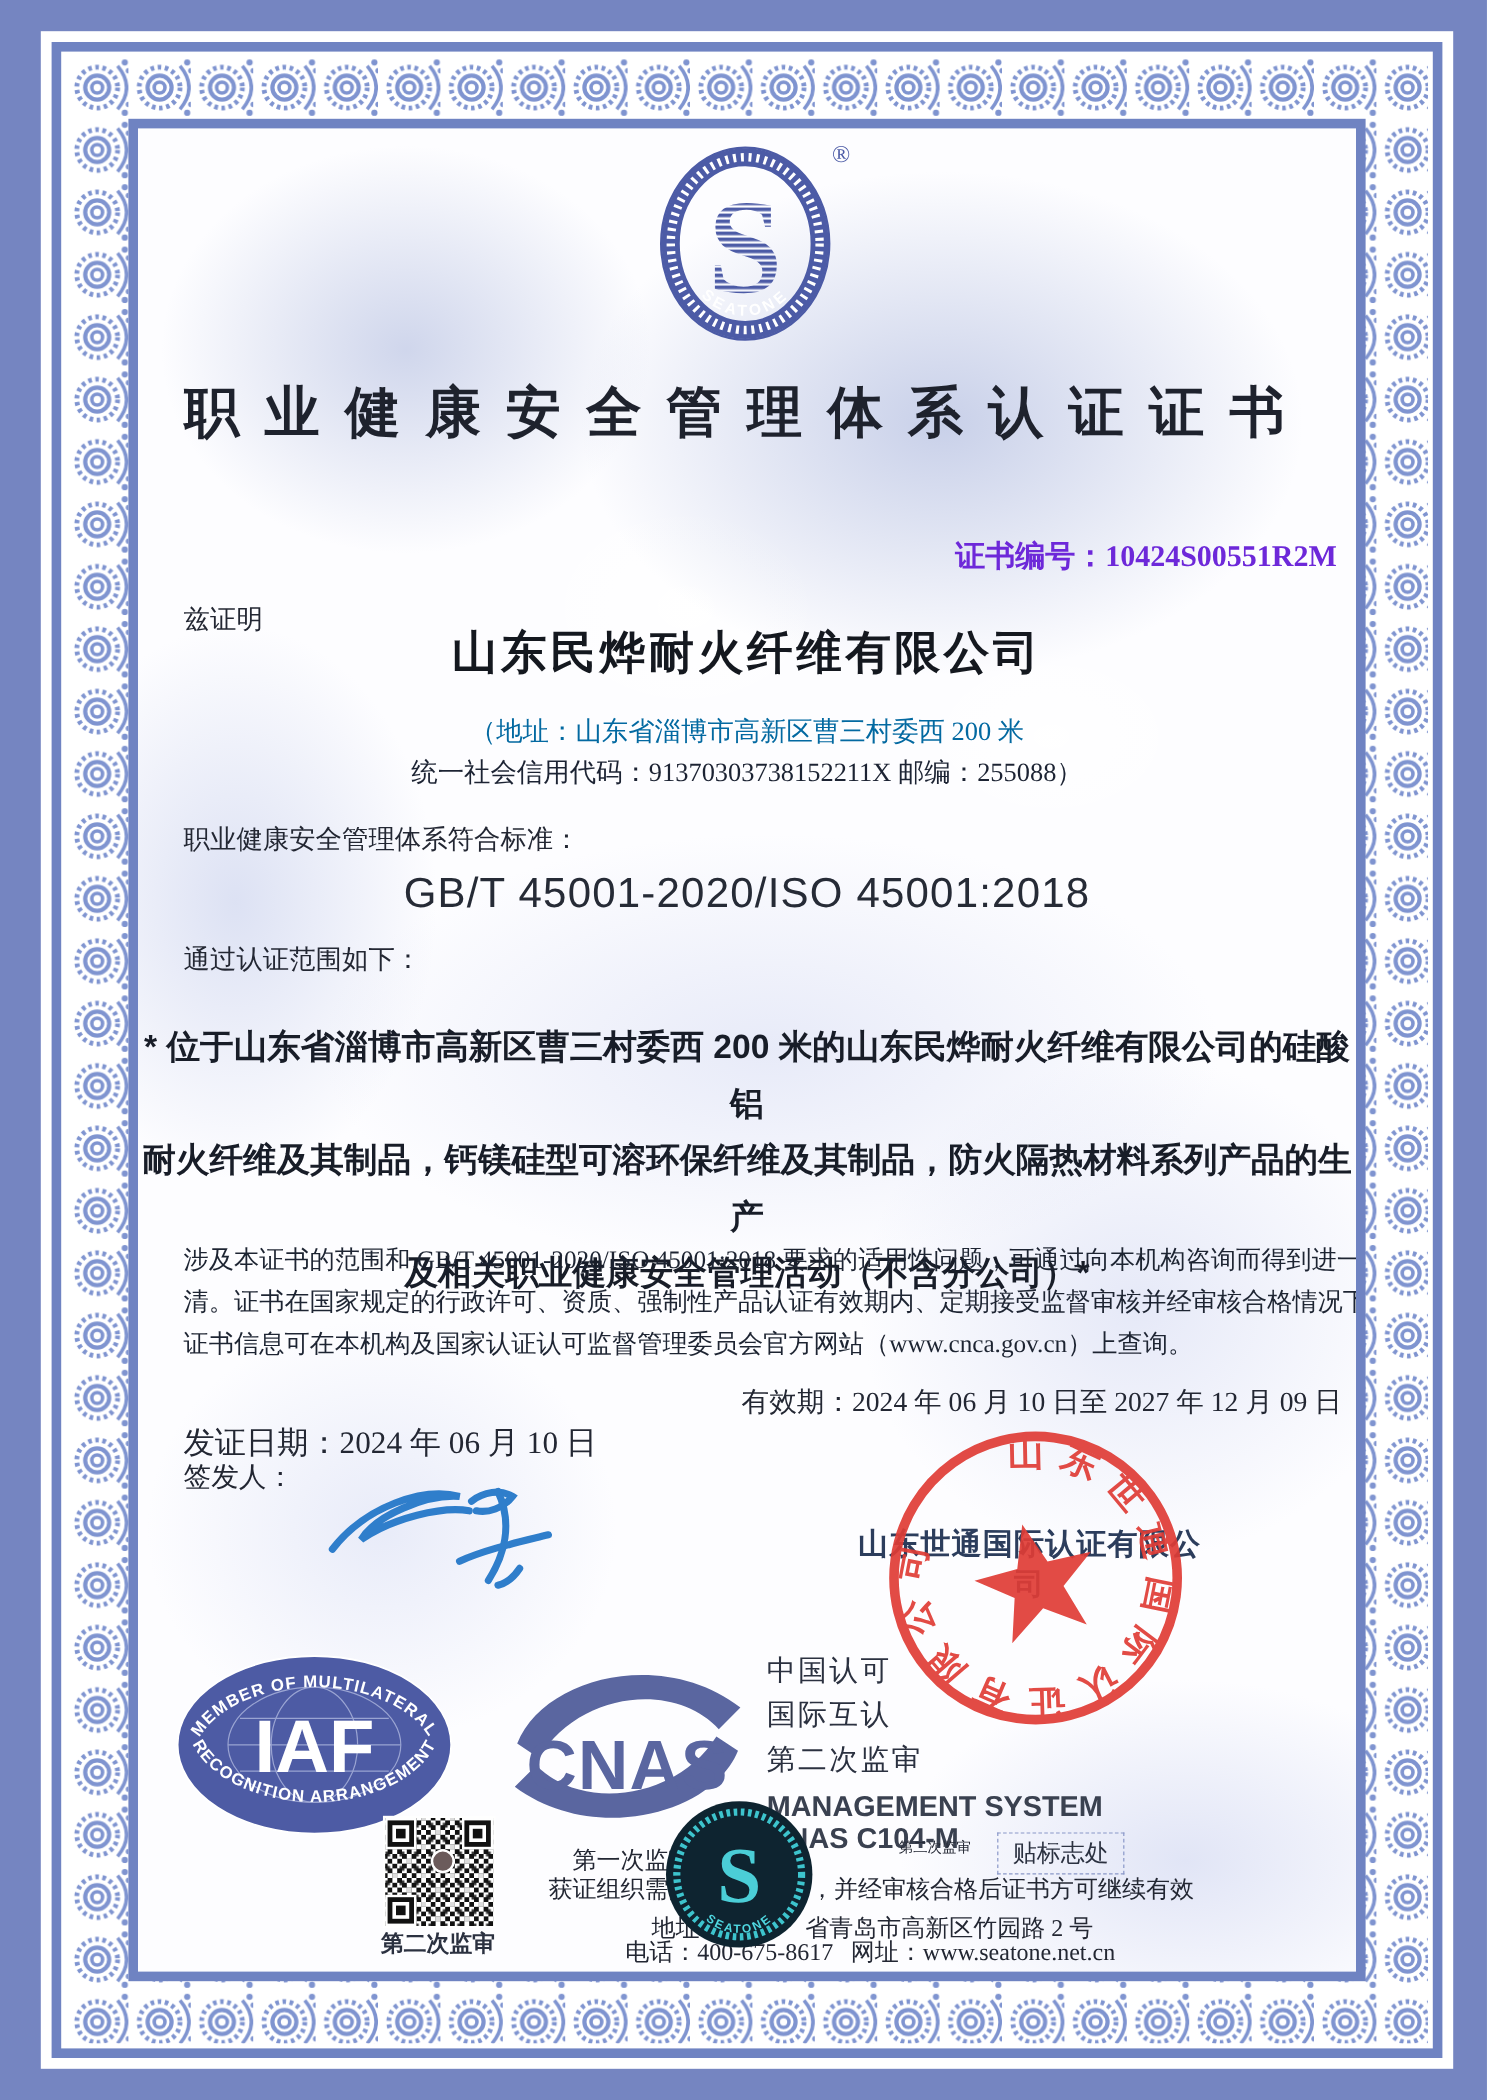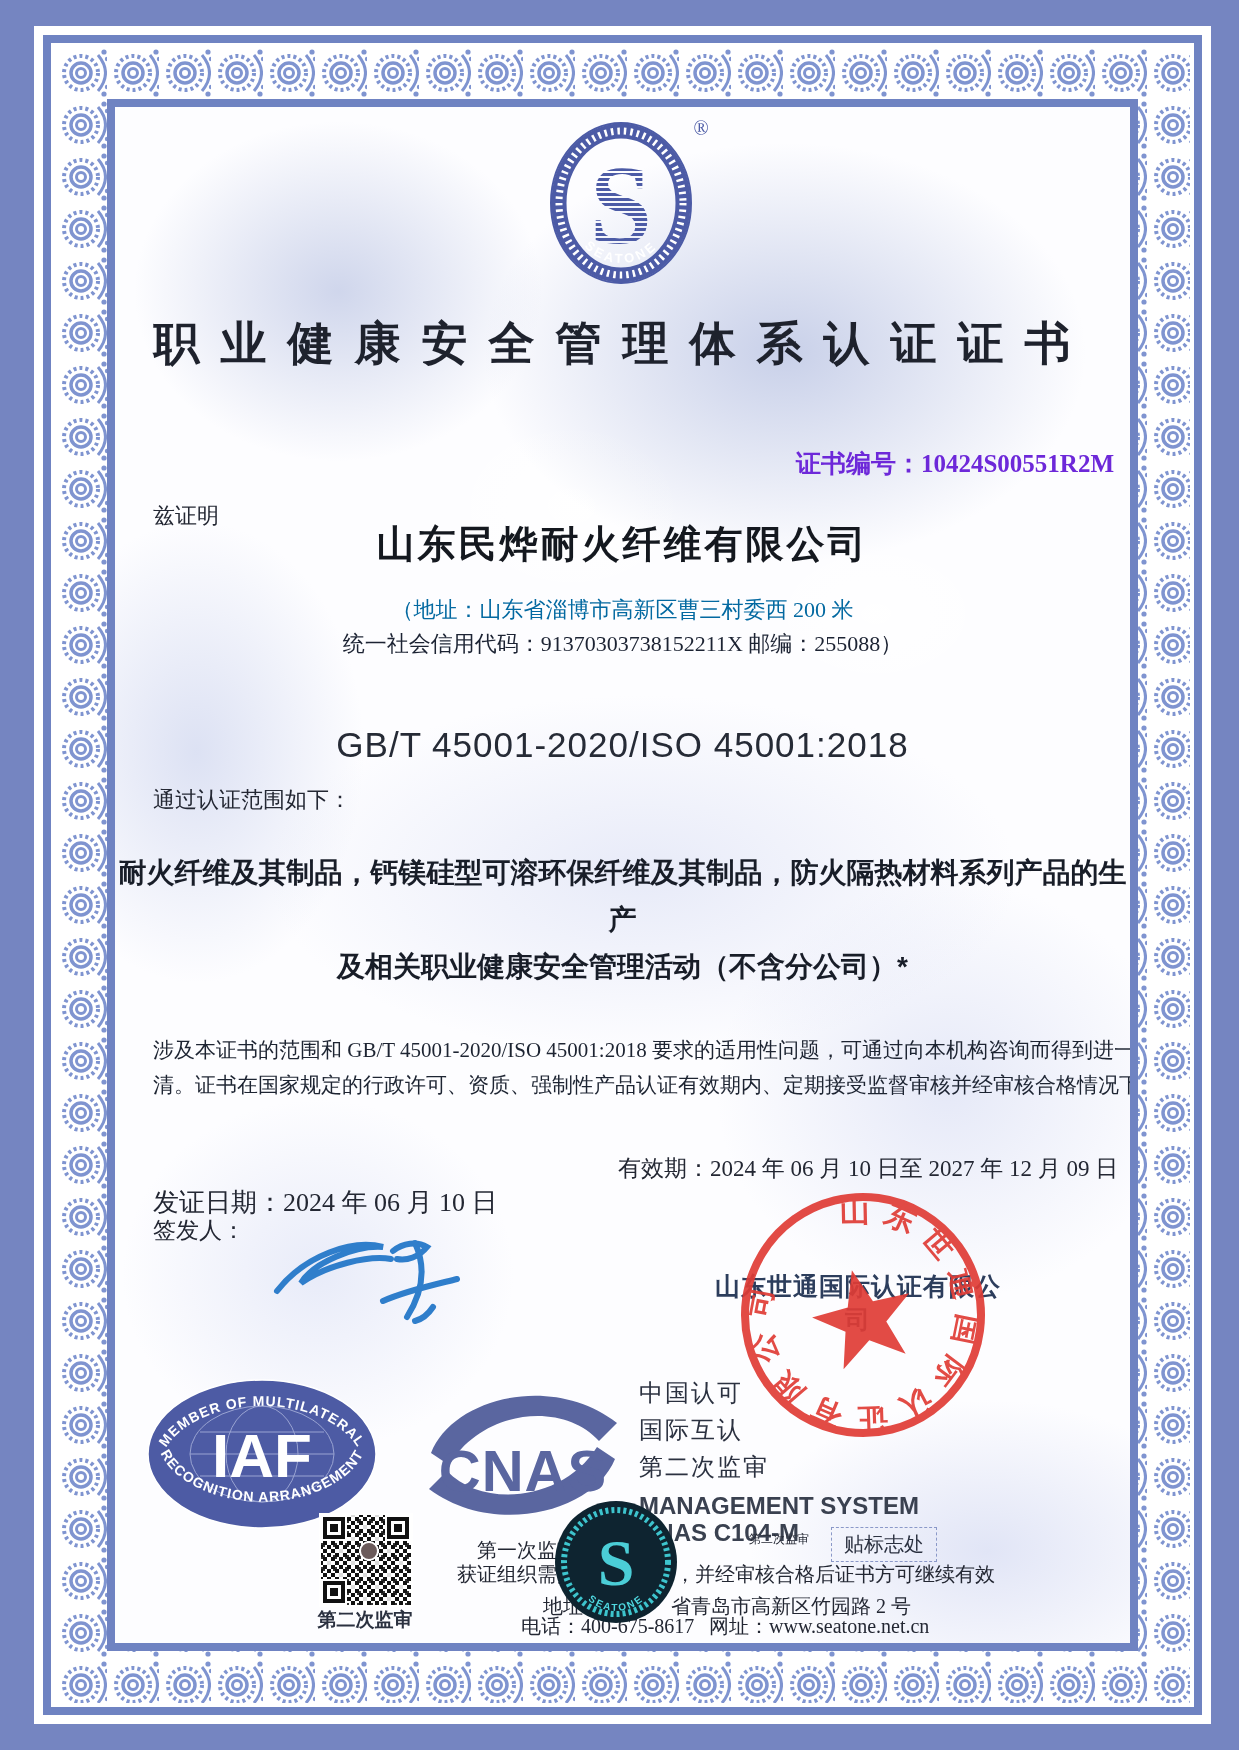--- a/index.html
+++ b/index.html
@@ -113,31 +113,34 @@
           </text>
           <text x="168" y="22" text-anchor="middle" font-size="20" fill="#4c5ba6">®</text>
         </svg>
 
         <div class="abs title hei">职业健康安全管理体系认证证书</div>
         <div class="abs certno">证书编号：10424S00551R2M</div>
         <div class="abs stmt">兹证明</div>
         <div class="abs company hei">山东民烨耐火纤维有限公司</div>
         <div class="abs addr1">（地址：山东省淄博市高新区曹三村委西 200 米</div>
         <div class="abs addr2">统一社会信用代码：91370303738152211X 邮编：255088）</div>
+        <div class="abs stdlabel">职业健康安全管理体系符合标准：</div>
         <div class="abs standard hei">GB/T 45001-2020/ISO 45001:2018</div>
         <div class="abs scopelabel">通过认证范围如下：</div>
 
         <div class="abs scope hei">
+          <div>* 位于山东省淄博市高新区曹三村委西 200 米的山东民烨耐火纤维有限公司的硅酸铝</div>
           <div>耐火纤维及其制品，钙镁硅型可溶环保纤维及其制品，防火隔热材料系列产品的生产</div>
           <div>及相关职业健康安全管理活动（不含分公司）*</div>
         </div>
 
         <div class="abs legal">
           <div>涉及本证书的范围和 GB/T 45001-2020/ISO 45001:2018 要求的适用性问题，可通过向本机构咨询而得到进一步的澄</div>
           <div>清。证书在国家规定的行政许可、资质、强制性产品认证有效期内、定期接受监督审核并经审核合格情况下继续有效。</div>
+          <div>证书信息可在本机构及国家认证认可监督管理委员会官方网站（www.cnca.gov.cn）上查询。</div>
         </div>
 
         <div class="abs issue">发证日期：2024 年 06 月 10 日</div>
         <div class="abs valid">有效期：2024 年 06 月 10 日至 2027 年 12 月 09 日</div>
         <div class="abs signer">签发人：</div>
 
         <svg class="abs sig" width="230" height="110" viewBox="0 0 230 110" xmlns="http://www.w3.org/2000/svg">
           <g fill="none" stroke="#2f7ecb" stroke-width="6" stroke-linecap="round">
             <path d="M12,62 C40,26 88,10 118,18 C90,16 48,34 36,54 C62,36 104,26 126,30"></path>
             <path d="M128,22 c10,-8 24,-10 34,-4 c-8,10 -20,14 -30,12"></path>

